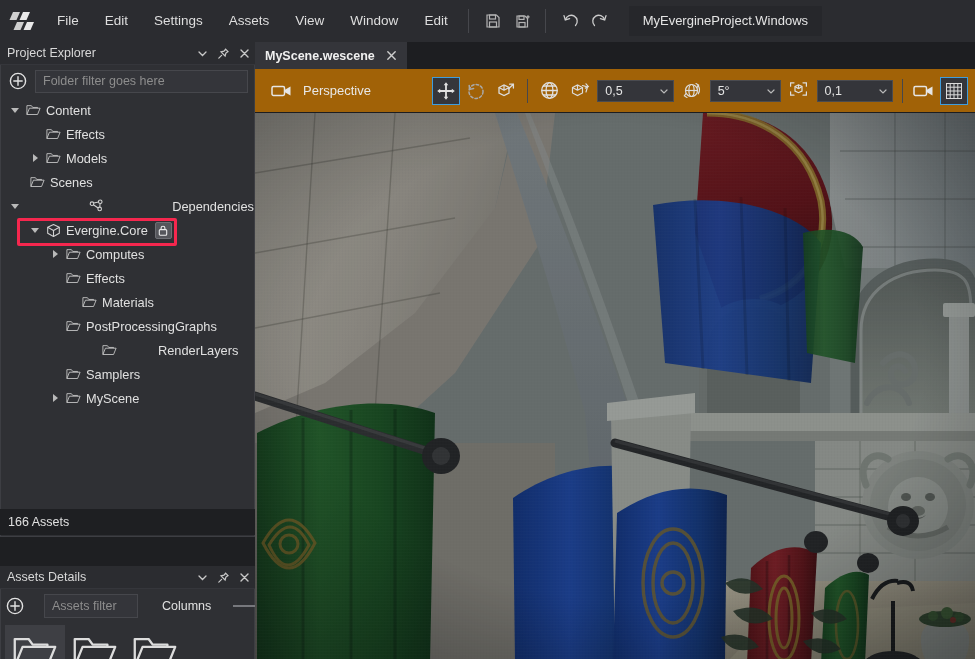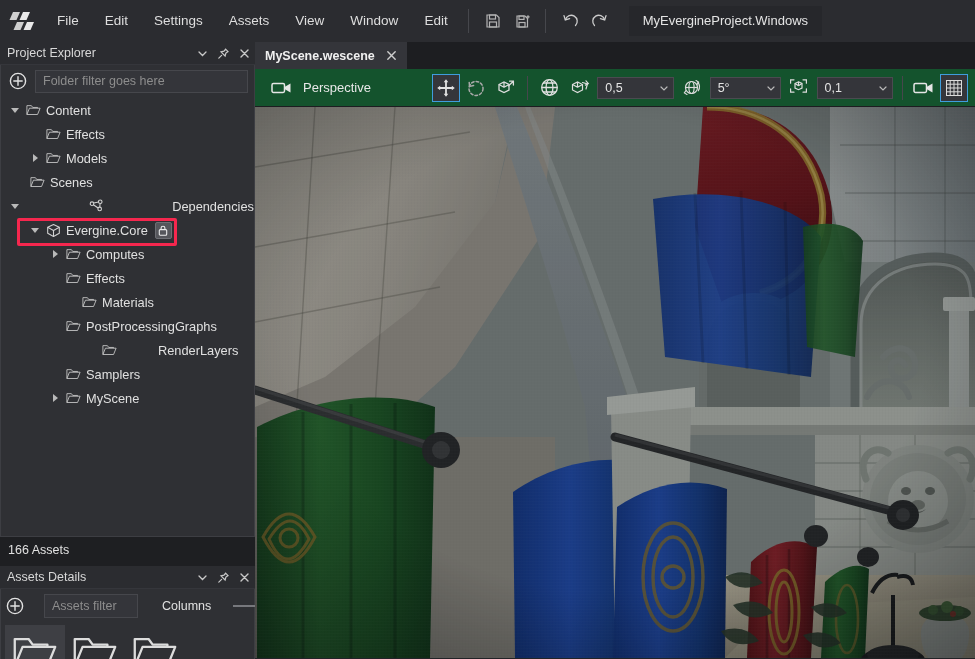--- a/index.html
+++ b/index.html
@@ -97,21 +97,21 @@
     margin-left: 7px; width: 17px; height: 17px;
     background: #55565b; border: 1px solid #6e6f74; border-radius: 2px;
     display: flex; align-items: center; justify-content: center;
   }
   .hl-box {
     position: absolute; border: 3px solid #f5274e; border-radius: 2px;
     pointer-events: none;
   }
 
   .assets-count {
-    position: absolute; left: 0; top: 495px; width: 255px; height: 26px;
+    position: absolute; left: 0; top: 467px; width: 255px; height: 26px;
     display: flex; align-items: center; padding-left: 8px;
     font-size: 12.5px; color: #e0e0e0; background: #1e1f22;
   }
 
   
   .ad-wrap { position: absolute; left: 0; top: 524px; width: 255px; height: 135px; }
   .ad-body {
     position: absolute; left: 0; top: 23px; width: 255px; height: 112px;
     background: #2f3034; border: 1px solid #3d3e43; border-top: none;
   }
@@ -150,21 +150,21 @@
     background: #34353a; padding: 0 8px 0 10px;
     font-size: 12.5px; color: #f0f0f0; font-weight: bold;
     cursor: default;
   }
   .tab-close {
     margin-left: 9px; width: 15px; height: 15px;
     display: flex; align-items: center; justify-content: center; color: #cfcfcf;
   }
 
   .vp-toolbar {
-    height: 38px; background: #14532d;
+    height: 44px; background: #a16207;
     display: flex; align-items: center; padding: 0 6px 0 12px;
     border-bottom: 1px solid #1c1d20;
   }
   .vp-cam { width: 30px; display: flex; align-items: center; justify-content: center; }
   .vp-mode { font-size: 13px; color: #e8e8e8; margin-left: 6px; white-space: nowrap; }
   .vp-spacer { flex: 1; }
   .vp-btn {
     width: 28px; height: 28px; display: flex; align-items: center; justify-content: center;
     margin: 0 1px; cursor: default; border: 1px solid transparent;
   }

